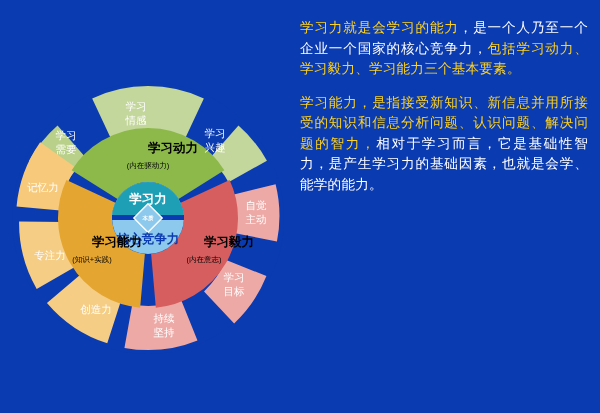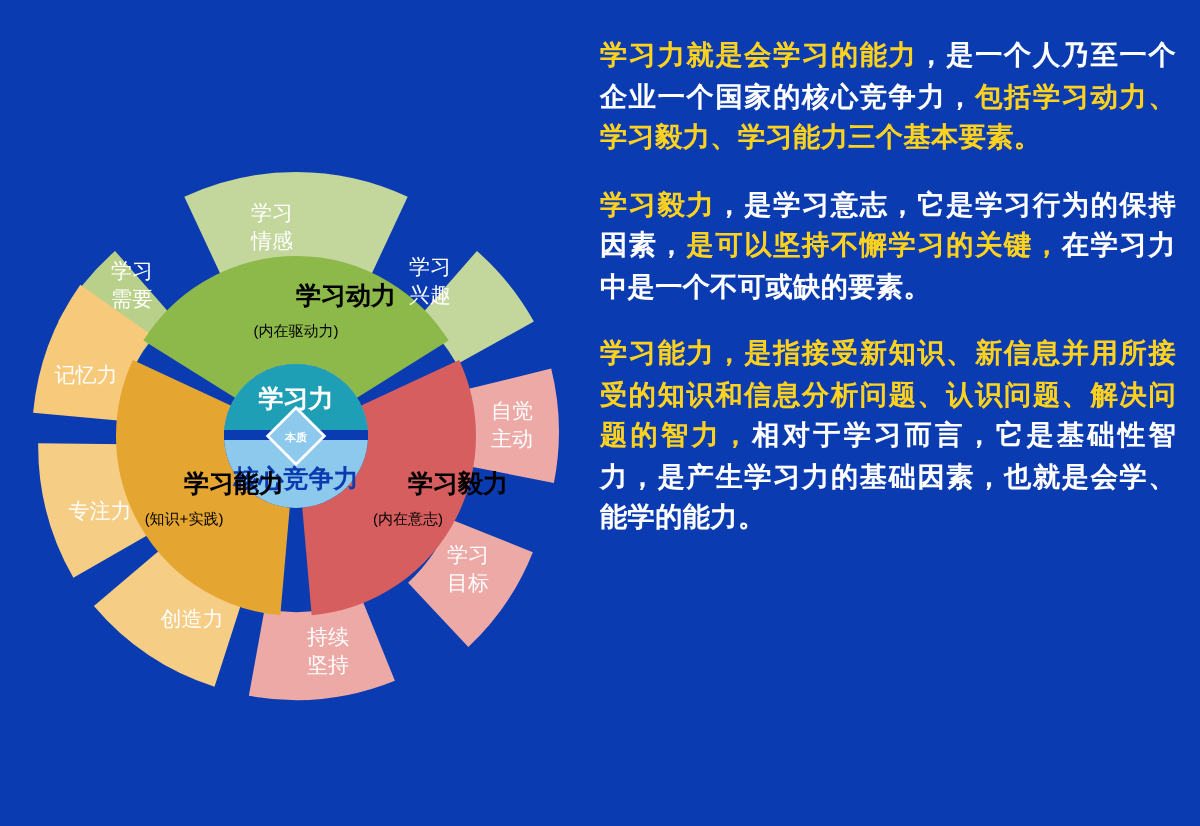--- a/index.html
+++ b/index.html
@@ -31,21 +31,21 @@
   
   #text-panel{
     position:absolute;left:300px;top:18px;width:288px;height:388px;
   }
   .para{
     margin:0 0 13px 0;
     font-size:13.6px;
     line-height:20.5px;
     letter-spacing:0.2px;
     color:#ffffff;
-    font-weight:bold;
+    font-weight:normal;
     text-align:justify;
   }
   .hl{color:#ffd21e;}
   .wt{color:#ffffff;}
 </style>
 </head>
 <body style="background: rgb(11, 59, 176);">
 
 <div id="page" style="background: rgb(11, 59, 176);">
 
@@ -135,17 +135,16 @@
           <text class="outer-label seg-label" x="38" y="174">专注力</text>
 
           <text class="outer-label seg-label" x="31" y="106">记忆力</text>
         </g>
       </svg>
     </div>
   </div>
 
   <div id="text-panel">
     <p class="para"><span class="hl">学习力就是会学习的能力</span><span class="wt">，是一个人乃至一个企业一个国家的核心竞争力，</span><span class="hl">包括学习动力、学习毅力、学习能力三个基本要素。</span></p>
-    <p class="para"><span class="hl">学习毅力</span><span class="wt">，是学习意志，它是学习行为的保持因素，</span><span class="hl">是可以坚持不懈学习的关键，</span><span class="wt">在学习力中是一个不可或缺的要素。</span></p>
     <p class="para"><span class="hl">学习能力，是指接受新知识、新信息并用所接受的知识和信息分析问题、认识问题、解决问题的智力，</span><span class="wt">相对于学习而言，它是基础性智力，是产生学习力的基础因素，也就是会学、能学的能力。</span></p>
   </div>
 
 </div>
 
 </body></html>

